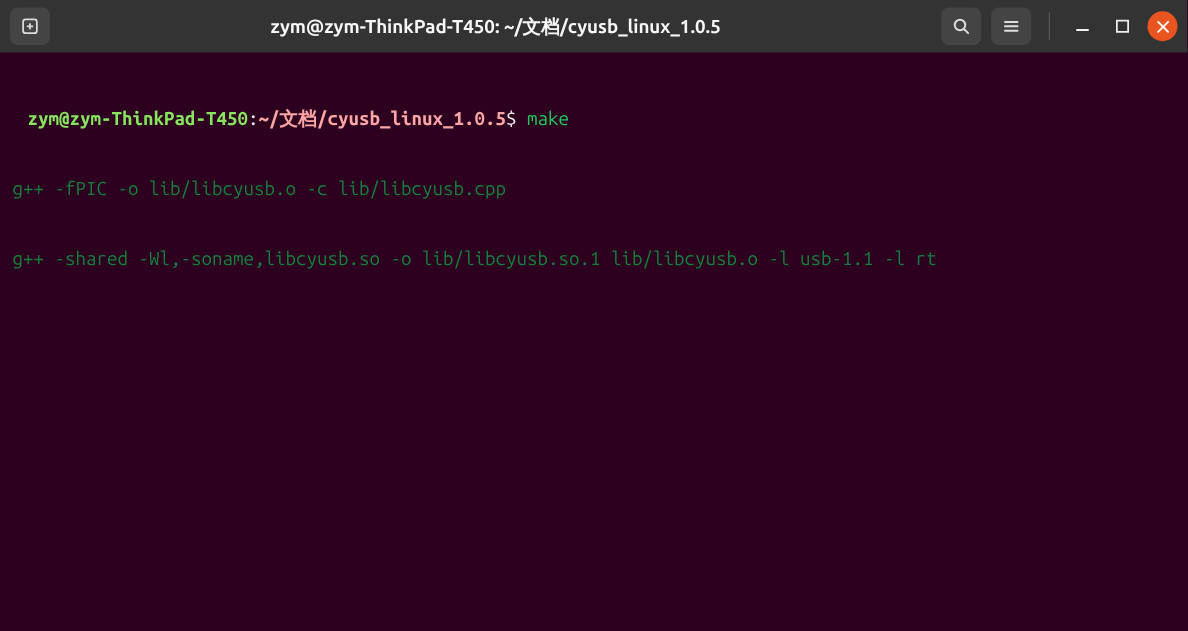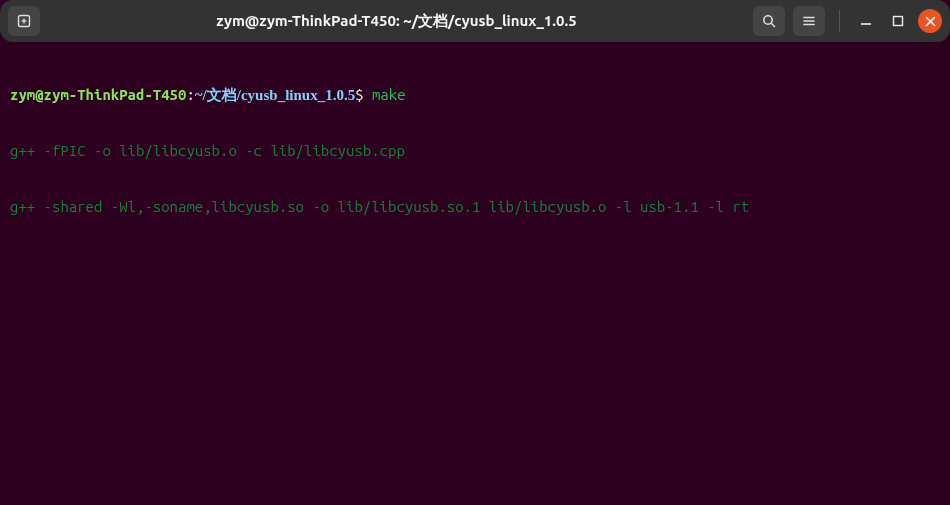--- a/index.html
+++ b/index.html
@@ -10,21 +10,20 @@
       font-family: "Ubuntu Mono", "DejaVu Sans Mono", monospace;
       overflow: hidden;
     }
     .titlebar {
       height: 42px;
       background: #333333;
       display: flex;
       align-items: center;
       padding: 0 8px;
       gap: 8px;
-      border-radius: 13px;
     }
     .tb-left { display: flex; align-items: center; }
     .tb-btn {
       width: 32px;
       height: 30px;
       background: #444444;
       border-radius: 6px;
       display: flex;
       align-items: center;
       justify-content: center;
@@ -66,22 +65,22 @@
       margin: 0 6px;
     }
     .terminal {
       padding: 6px 10px;
       font-size: 15px;
       line-height: 1.25;
       color: #eeeeee;
       white-space: pre;
     }
     .line { display: block; }
-    .user { color: #88e35f; font-weight: bold; }
-    .path { color: #7dd3fc; font-weight: bold; font-family: Liberation Serif, serif; }
+    .user { color: #88e35f; font-weight: bold; margin-left: 12px; }
+    .path { color: #fca5a5; font-weight: bold; }
     .dollar { color: #eeeeee; }
     .cmd { color: #22c55e; }
     .out { color: #15803d; }
     .cursor {
       display: inline-block;
       width: 9px;
       height: 17px;
       background: #eeeeee;
       vertical-align: text-bottom;
       margin-left: 2px;

